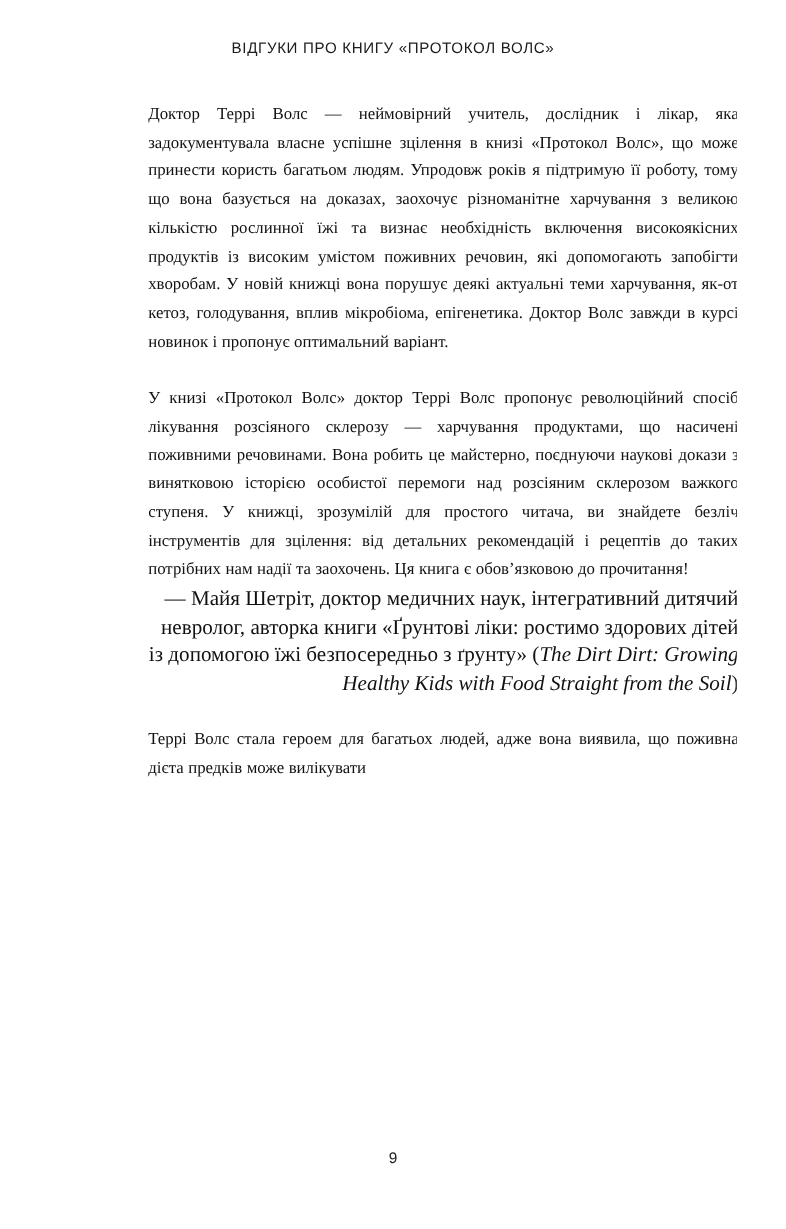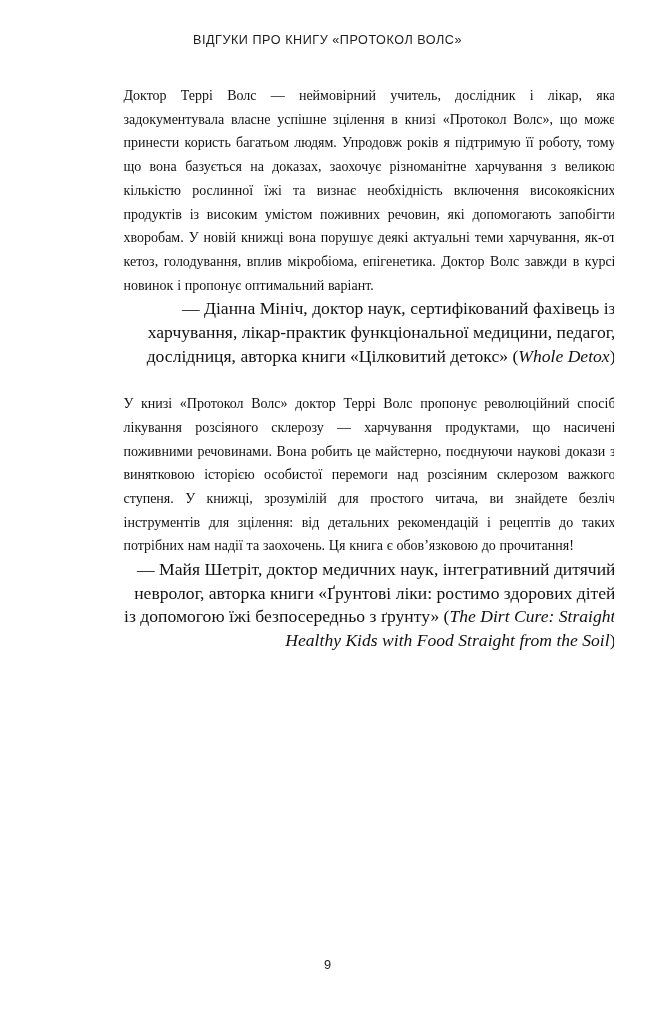--- a/index.html
+++ b/index.html
@@ -84,28 +84,28 @@
 <body>
 
 <div class="page">
 
   <div class="running-head">ВІДГУКИ ПРО КНИГУ «ПРОТОКОЛ ВОЛС»</div>
 
   <div class="text-column">
 
     <p class="para">Доктор Террі Волс — неймовірний учитель, дослідник і лікар, яка задокументувала власне успішне зцілення в книзі «Протокол Волс», що може принести користь багатьом людям. Упродовж років я підтримую її роботу, тому що вона базується на доказах, заохочує різноманітне харчування з великою кількістю рослинної їжі та визнає необхідність включення високоякісних продуктів із високим умістом поживних речовин, які допомогають запобігти хворобам. У новій книжці вона порушує деякі актуальні теми харчування, як-от кетоз, голодування, вплив мікробіома, епігенетика. Доктор Волс завжди в курсі новинок і пропонує оптимальний варіант.</p>
 
-    <p class="attribution"><span>— Діанна Мініч, доктор наук, сертифікований фахівець із харчування, лікар-практик функціональної медицини, педагог, дослідниця, авторка книги «Цілковитий детокс» (</span><em>Whole Detox</em><span>)</span></p>
 
     <div class="spacer"></div>
 
     <p class="para">У книзі «Протокол Волс» доктор Террі Волс пропонує революційний спосіб лікування розсіяного склерозу — харчування продуктами, що насичені поживними речовинами. Вона робить це майстерно, поєднуючи наукові докази з винятковою історією особистої перемоги над розсіяним склерозом важкого ступеня. У книжці, зрозумілій для простого читача, ви знайдете безліч інструментів для зцілення: від детальних рекомендацій і рецептів до таких потрібних нам надії та заохочень. Ця книга є обов’язковою до прочитання!</p>
 
-    <p class="attribution"><span>— Майя Шетріт, доктор медичних наук, інтегративний дитячий невролог, авторка книги «Ґрунтові ліки: ростимо здорових дітей із допомогою їжі безпосередньо з ґрунту» (</span><em>The Dirt Cure: Straight Healthy Kids with Food Straight from the Soil</em><span>)</span></p>
+    <p class="attribution"><span>— Майя Шетріт, доктор медичних наук, інтегративний дитячий невролог, авторка книги «Ґрунтові ліки: ростимо здорових дітей із допомогою їжі безпосередньо з ґрунту» (</span><em>The Dirt Dirt: Growing Healthy Kids with Food Straight from the Soil</em><span>)</span></p>
 
     <div class="spacer"></div>
 
+    <p class="para">Террі Волс стала героем для багатьох людей, адже вона виявила, що поживна дієта предків може вилікувати</p>
 
   </div>
 
   <div class="folio">9</div>
 
 </div>
 
 </body></html>

